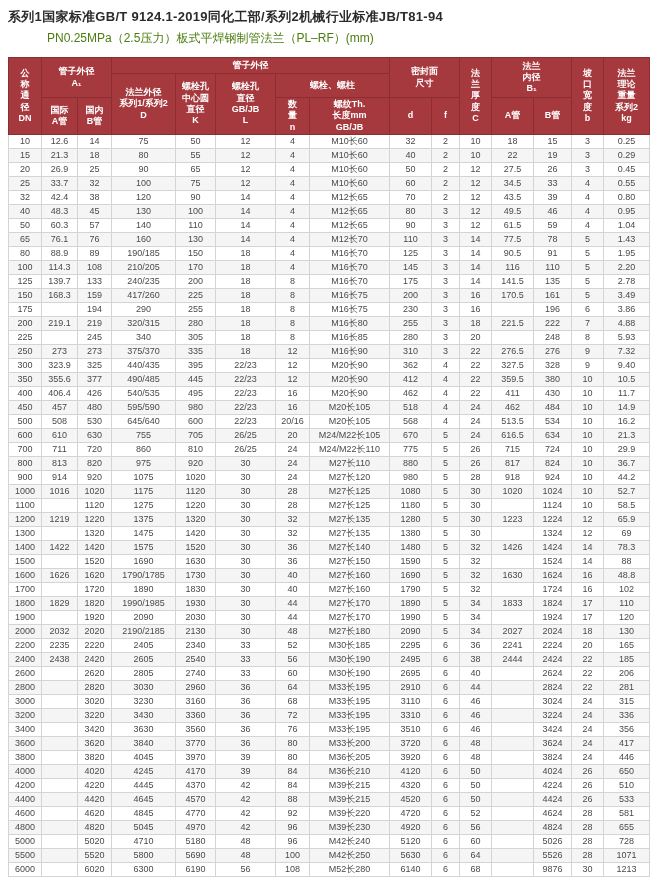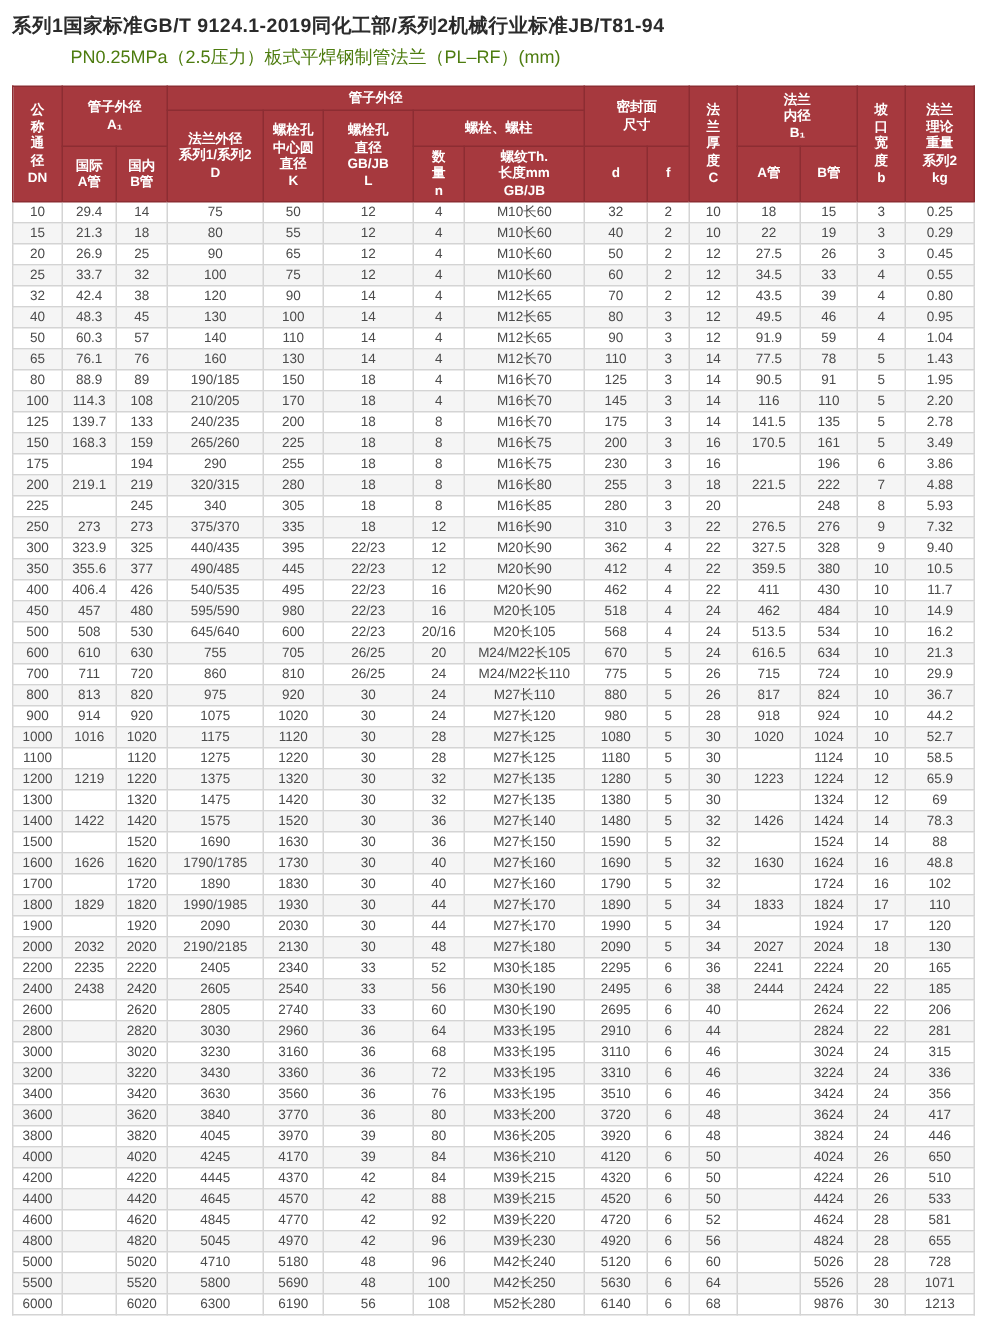--- a/index.html
+++ b/index.html
@@ -142,21 +142,21 @@
 GB/JB</th>
         <th>d</th>
         <th>f</th>
         <th>A管</th>
         <th>B管</th>
       </tr>
     </thead>
     <tbody>
         <tr>
           <td>10</td>
-          <td>29.4</td>
+          <td>12.6</td>
           <td>14</td>
           <td>75</td>
           <td>50</td>
           <td>12</td>
           <td>4</td>
           <td>M10长60</td>
           <td>32</td>
           <td>2</td>
           <td>10</td>
           <td>18</td>
@@ -254,21 +254,21 @@
           <td>60.3</td>
           <td>57</td>
           <td>140</td>
           <td>110</td>
           <td>14</td>
           <td>4</td>
           <td>M12长65</td>
           <td>90</td>
           <td>3</td>
           <td>12</td>
-          <td>91.9</td>
+          <td>61.5</td>
           <td>59</td>
           <td>4</td>
           <td>1.04</td>
         </tr>
         <tr class="alt">
           <td>65</td>
           <td>76.1</td>
           <td>76</td>
           <td>160</td>
           <td>130</td>
@@ -331,21 +331,21 @@
           <td>14</td>
           <td>141.5</td>
           <td>135</td>
           <td>5</td>
           <td>2.78</td>
         </tr>
         <tr class="alt">
           <td>150</td>
           <td>168.3</td>
           <td>159</td>
-          <td>265/260</td>
+          <td>417/260</td>
           <td>225</td>
           <td>18</td>
           <td>8</td>
           <td>M16长75</td>
           <td>200</td>
           <td>3</td>
           <td>16</td>
           <td>170.5</td>
           <td>161</td>
           <td>5</td>

